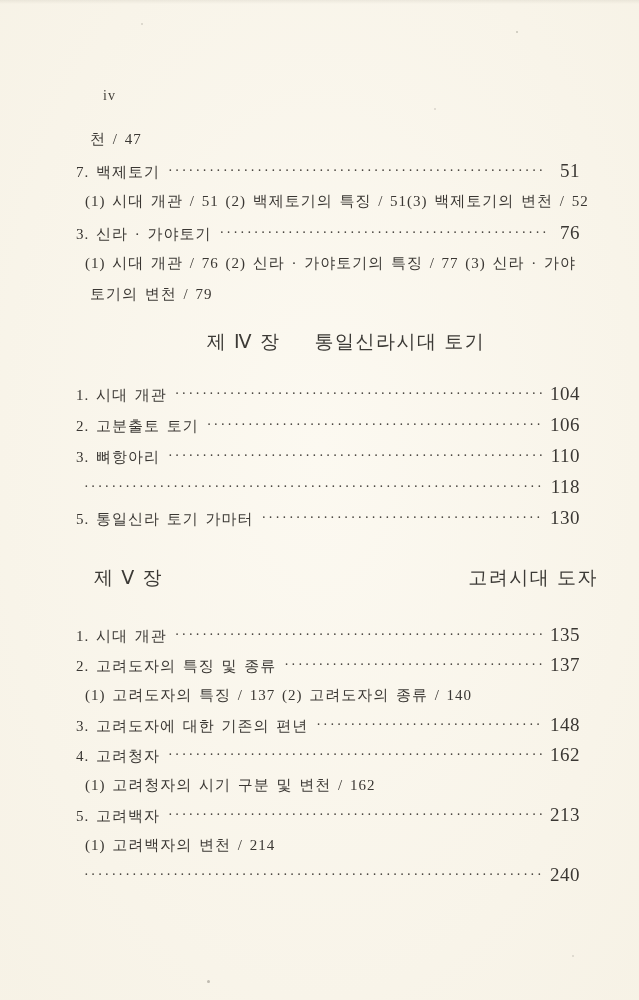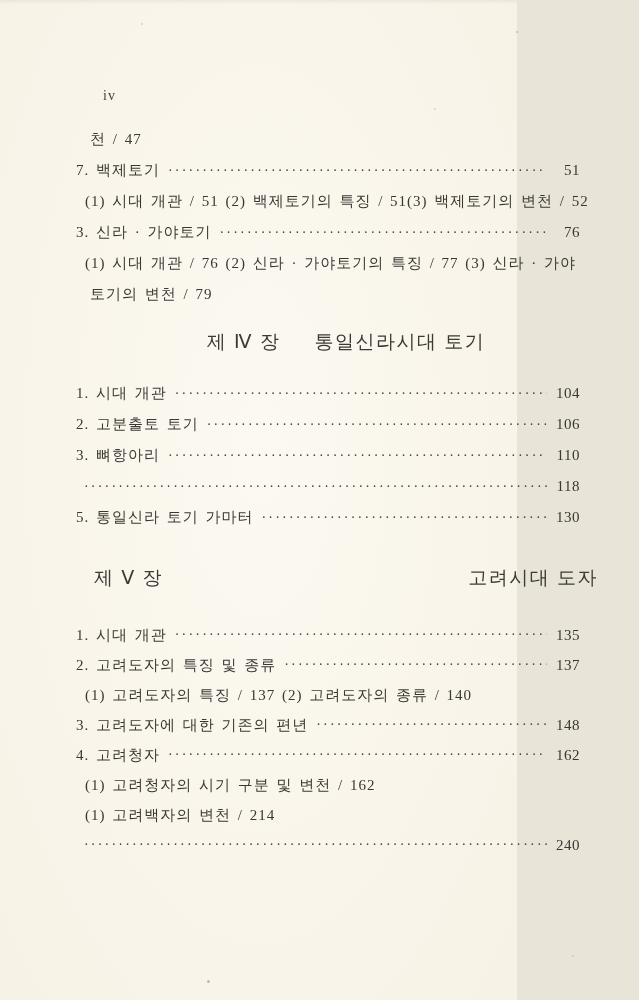--- a/index.html
+++ b/index.html
@@ -2,21 +2,21 @@
 <html><head>
 <meta charset="utf-8">
 <style>
   html,body { margin:0; padding:0; }
   body {
     width:639px; height:1000px; overflow:hidden;
     font-family:"Liberation Serif","DejaVu Serif",serif;
     background:#e8e4d8;
   }
   .page {
-    position:relative; width:517px; height:1000px;
+    position:relative; width:639px; height:1000px;
     background:#fbf7ec;
     background-image:
       linear-gradient(180deg, rgba(120,112,96,0.10) 0px, rgba(120,112,96,0.0) 4px),
       radial-gradient(ellipse at 50% 45%, rgba(255,255,255,0.25), rgba(190,180,155,0.07) 95%);
     color:#3a3733;
   }
   .folio {
     position:absolute; left:103px; top:88px;
     font-size:14px; letter-spacing:1px; color:#45423c;
   }
@@ -35,21 +35,21 @@
   .row .leader {
     flex:1 1 auto; overflow:hidden; position:relative;
     margin-left:8px; align-self:center; height:30px; line-height:30px;
   }
   .row .leader::after {
     content:"········································································································································";
     font-size:14px; letter-spacing:2.2px; color:#48443e; white-space:nowrap; display:block;
   }
   .row .pagenum {
     flex:0 0 auto; min-width:26px; text-align:right; padding-left:7px;
-    font-size:15px; letter-spacing:0.5px;
+    font-size:19px; letter-spacing:0.5px;
   }
   .row.sub    { padding-left:9px; }
   .row.runover{ padding-left:14px; }
   .chapter {
     margin:0; text-align:center; position:relative; left:18px;
     font-family:"Liberation Sans","DejaVu Sans",sans-serif;
     font-weight:500; font-size:19px; line-height:24px;
     letter-spacing:1.5px; color:#3c3a36;
     display:flex; justify-content:center; gap:34px;
   }
@@ -146,20 +146,25 @@
         <span class="pagenum">148</span>
       </div>
       <div class="row entry">
         <span class="label">4. 고려청자</span>
         <span class="leader"></span>
         <span class="pagenum">162</span>
       </div>
       <div class="row sub">
         <span class="label">(1) 고려청자의 시기 구분 및 변천 / 162</span>
       </div>
+      <div class="row entry">
+        <span class="label">5. 고려백자</span>
+        <span class="leader"></span>
+        <span class="pagenum">213</span>
+      </div>
       <div class="row sub">
         <span class="label">(1) 고려백자의 변천 / 214</span>
       </div>
       <div class="row entry">
         <span class="leader"></span>
         <span class="pagenum">240</span>
       </div>
     </div>
 
   </div>

